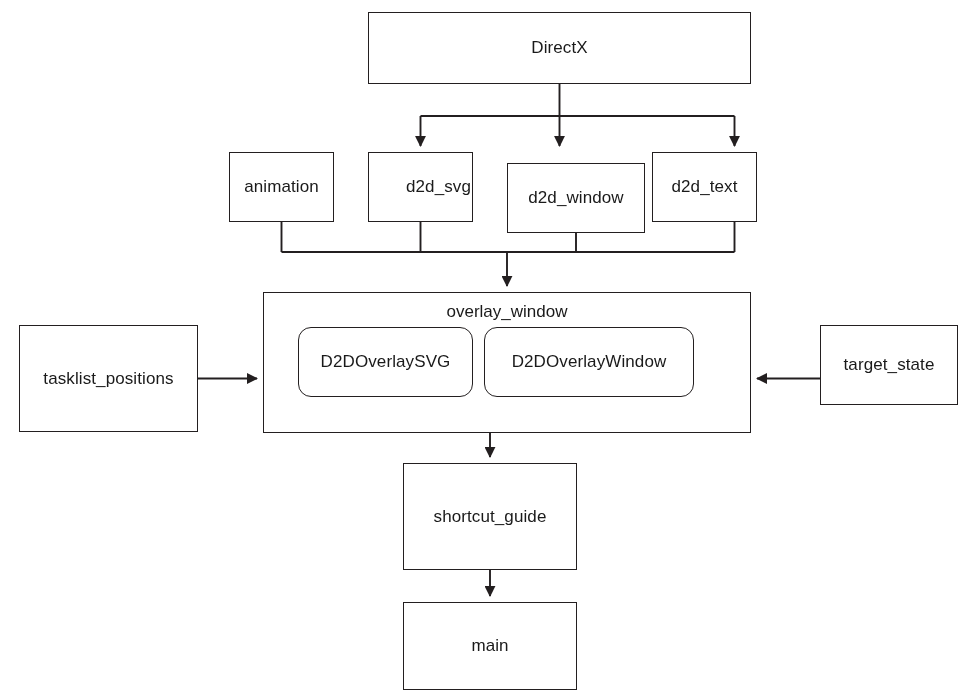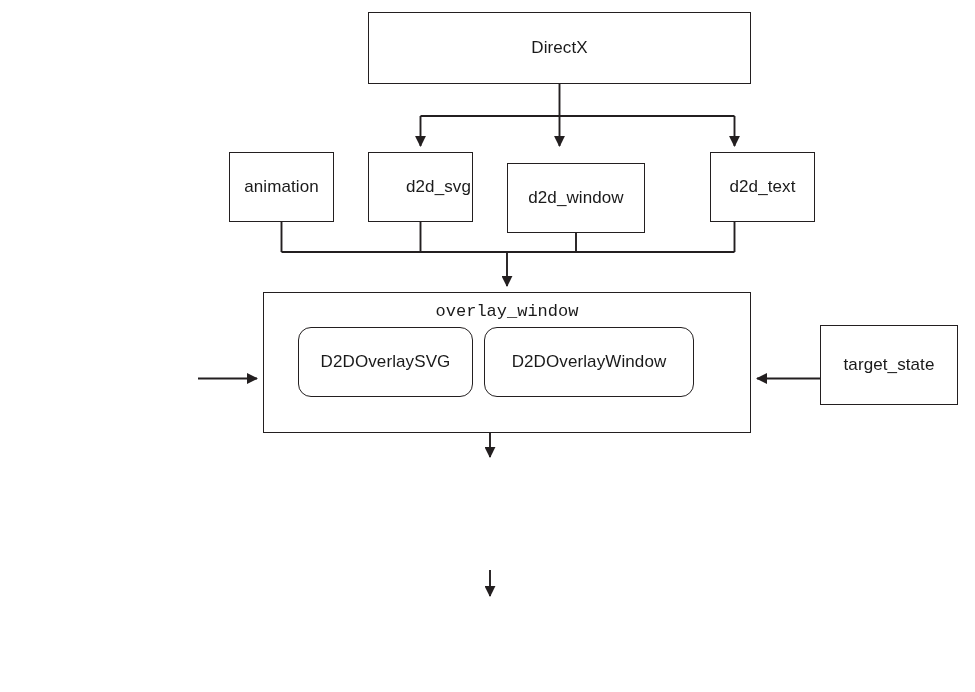--- a/index.html
+++ b/index.html
@@ -51,21 +51,20 @@
   }
   .node.container > .container-title {
     position: absolute;
     left: 0;
     right: 0;
     top: 9px;
     text-align: center;
     font-size: 17px;
     color: #1a1a1a;
     white-space: nowrap;
-    font-family: Liberation Mono, monospace;
   }
   .node.child {
     z-index: 4;
     border-radius: 13px;
   }
 </style>
 </head>
 <body>
 
 <div id="diagram-root">
@@ -118,36 +117,45 @@
   </div>
 
   <div class="node" style="left:368px; top:152px; width:105px; height:70px;padding-left:36px;">
     <span class="node-label">d2d_svg</span>
   </div>
 
   <div class="node" style="left:507px; top:163px; width:138px; height:70px;align-items:center;">
     <span class="node-label">d2d_window</span>
   </div>
 
-  <div class="node" style="left:710px; top:152px; width:105px; height:70px;">
+  <div class="node" style="left:652px; top:152px; width:105px; height:70px;">
     <span class="node-label">d2d_text</span>
   </div>
 
   <div class="node container" style="left:263px; top:292px; width:488px; height:141px;">
     <span class="container-title">overlay_window</span>
   </div>
 
   <div class="node child" style="left:298px; top:327px; width:175px; height:70px;">
     <span class="node-label">D2DOverlaySVG</span>
   </div>
 
   <div class="node child" style="left:484px; top:327px; width:210px; height:70px;">
     <span class="node-label">D2DOverlayWindow</span>
   </div>
 
+  <div class="node" style="left:19px; top:325px; width:179px; height:107px;">
+    <span class="node-label">tasklist_positions</span>
+  </div>
 
   <div class="node" style="left:820px; top:325px; width:138px; height:80px;">
     <span class="node-label">target_state</span>
   </div>
 
+  <div class="node" style="left:403px; top:463px; width:174px; height:107px;">
+    <span class="node-label">shortcut_guide</span>
+  </div>
 
+  <div class="node" style="left:403px; top:602px; width:174px; height:88px;">
+    <span class="node-label">main</span>
+  </div>
 
 </div>
 
 </body></html>

